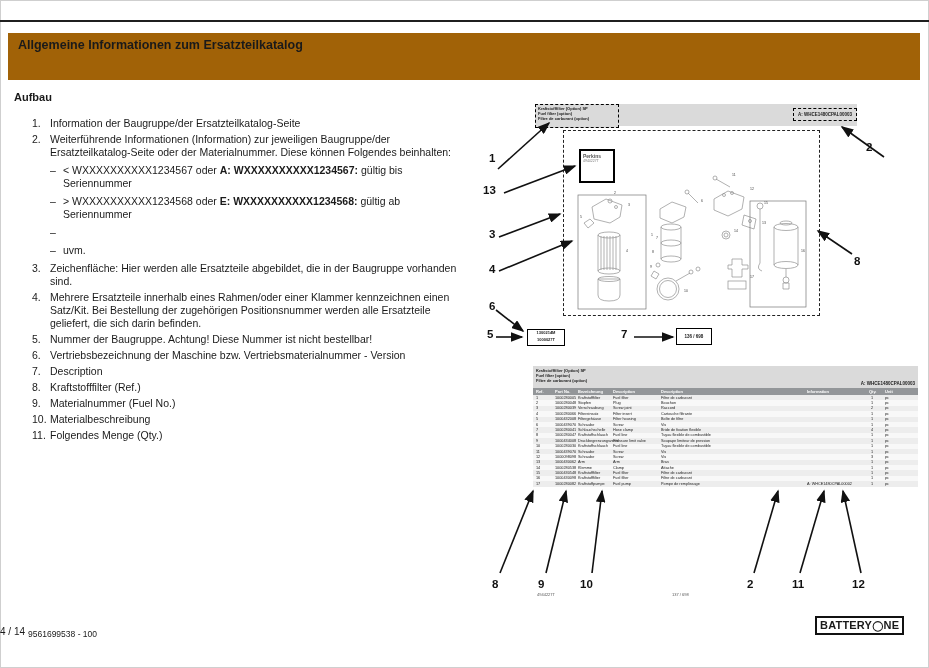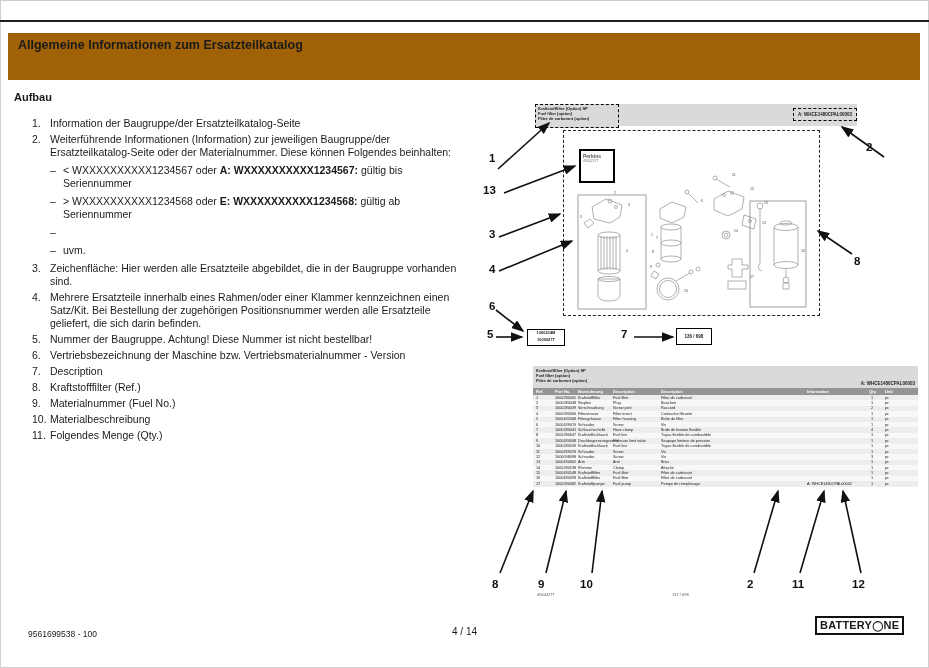--- a/index.html
+++ b/index.html
@@ -49,21 +49,21 @@
   .pt-cols{position:relative;background:#939699;height:7px;color:#fff;font-size:4px;font-weight:bold;}
   .pt-cols span{position:absolute;top:1.2px;}
   .pt-row{position:relative;height:5.4px;font-size:3.8px;color:#222;}
   .pt-row span{position:absolute;top:0.6px;white-space:nowrap;}
   .pt-row:nth-child(odd){background:#ededed;}
   .pt-row:nth-child(even){background:#f8f8f8;}
   .fig-foot{position:absolute;font-size:4px;color:#555;}
 
   
   .foot-left{position:absolute;left:28px;top:629px;font-size:8.5px;}
-  .foot-center{position:absolute;left:0;top:626px;width:929px;text-align:center;font-size:10px;}
+  .foot-center{position:absolute;left:0;top:626px;width:929px;text-align:left;font-size:10px;}
   .logo{position:absolute;left:815px;top:616px;height:15px;border:2px solid #111;padding:0 3px;
     font-weight:bold;font-size:11px;line-height:15px;letter-spacing:0.2px;background:#fff;}
   .logo .o{font-size:10px;}
 </style>
 </head>
 <body>
 
 <div class="page-frame"></div>
 <div class="top-rule"></div>
 

